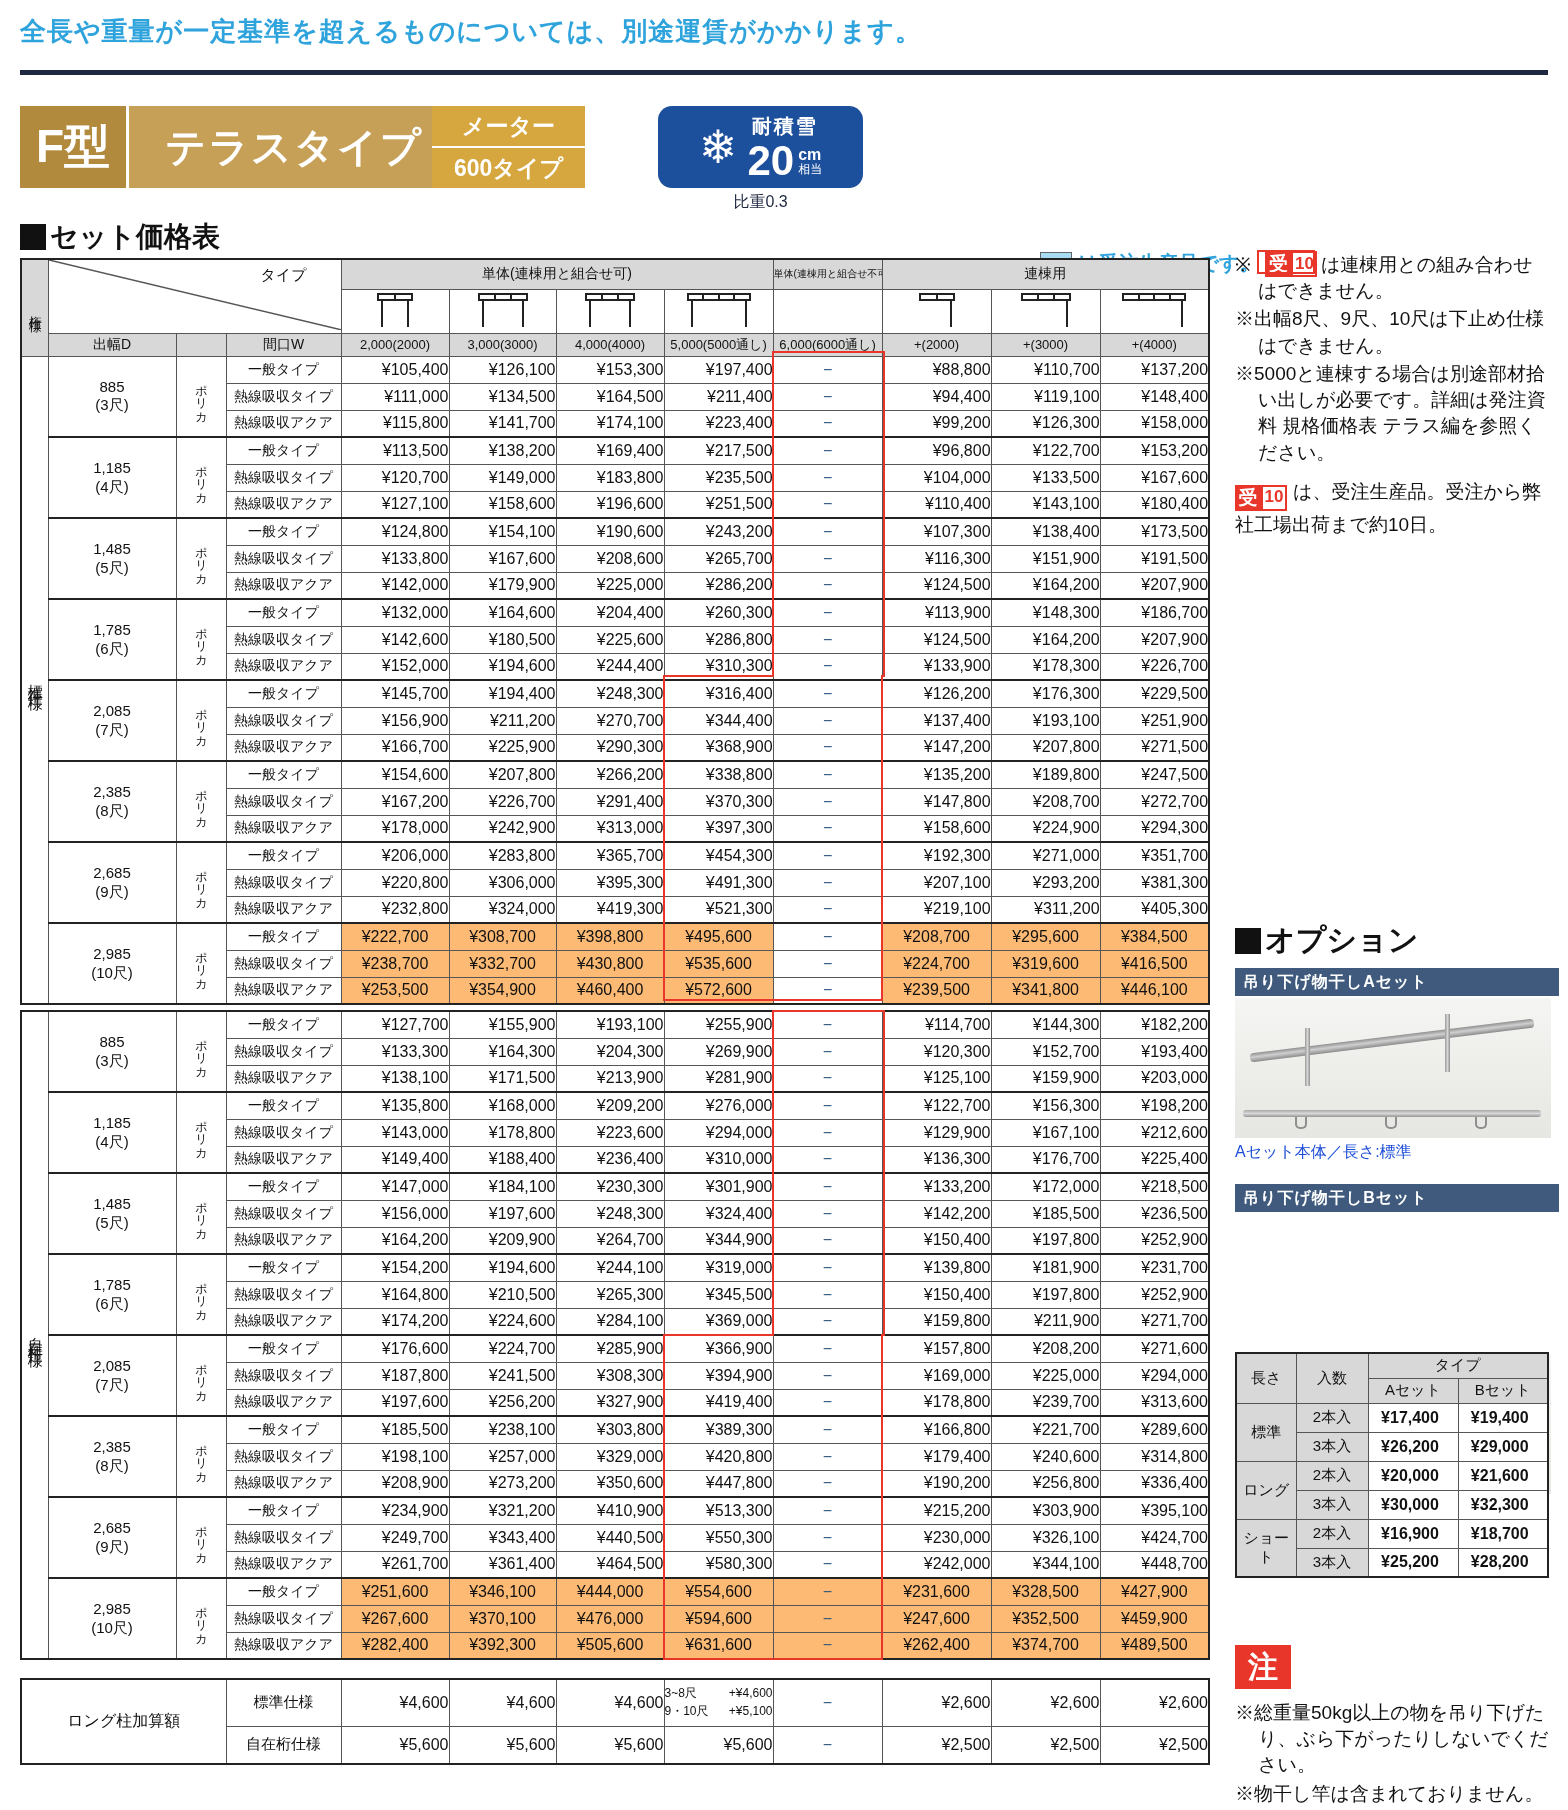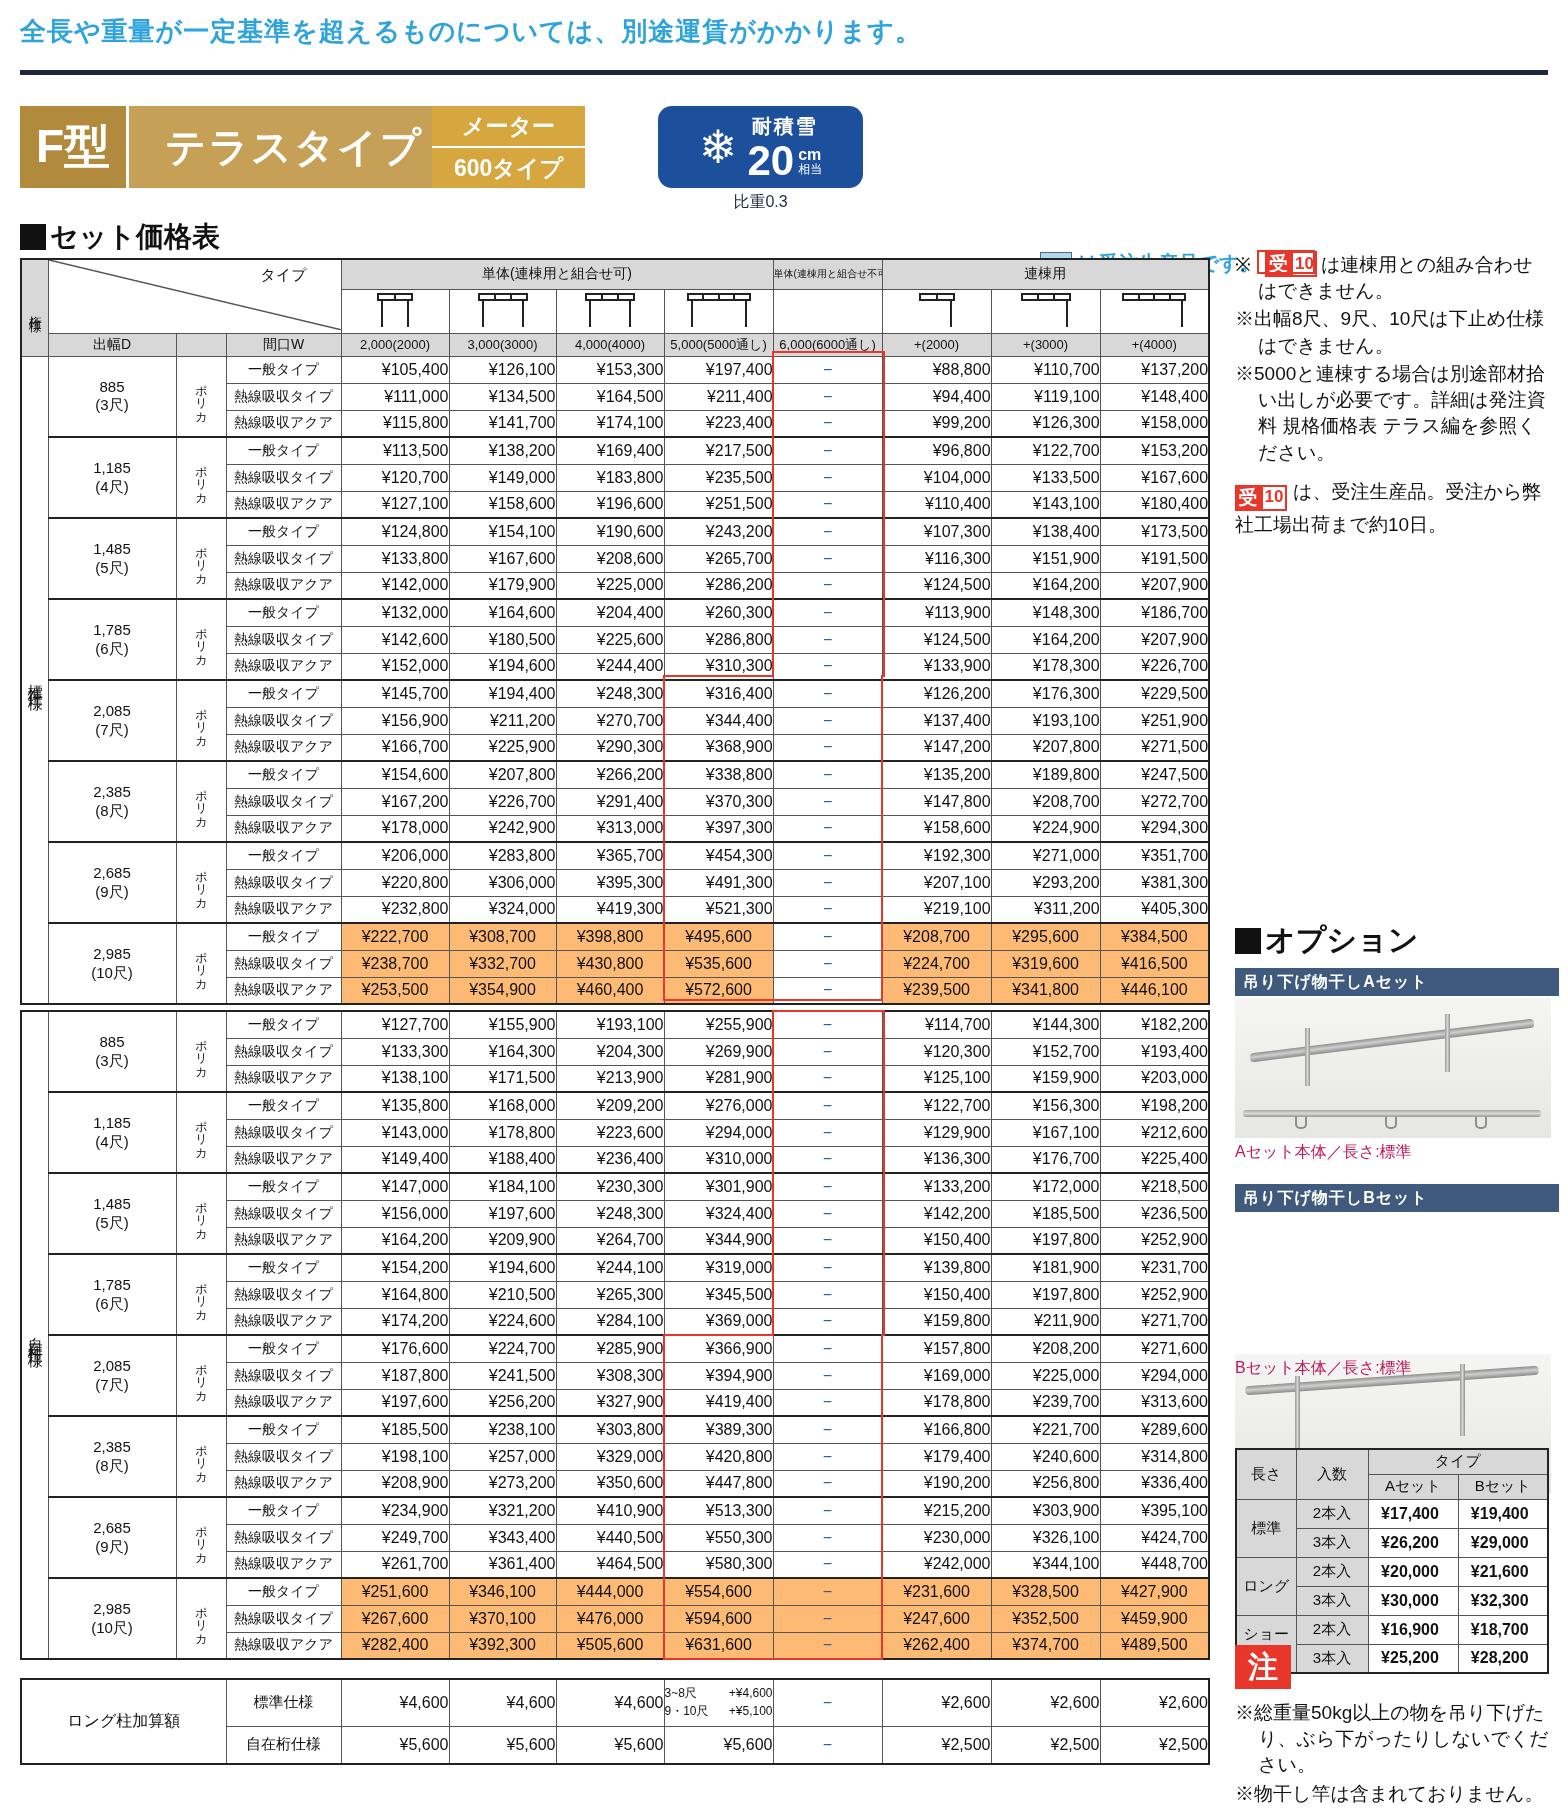--- a/index.html
+++ b/index.html
@@ -90,21 +90,21 @@
   .ordernote{font-size:19px;line-height:1.45;}
   .ordernote .ubadge{vertical-align:-6px;margin-right:6px;}
   .optheading{font-size:30px;font-weight:bold;display:flex;align-items:center;gap:4px;}
   .optbar{height:28px;background:#3f5a7d;color:#fff;font-size:16px;display:flex;align-items:center;
           padding-left:8px;font-weight:bold;letter-spacing:1px;}
   .photo{height:140px;background:linear-gradient(#f5f5f3,#e6e6e2);position:relative;overflow:hidden;}
   .pole{position:absolute;height:9px;background:linear-gradient(#8f8f8f,#cfcfcf 45%,#8a8a8a);border-radius:4px;}
   .drop{position:absolute;width:5px;background:linear-gradient(90deg,#9a9a9a,#d5d5d5,#8f8f8f);}
   .rail{position:absolute;height:7px;background:linear-gradient(#a8a8a8,#d8d8d8,#969696);border-radius:3px;}
   .hook{position:absolute;width:8px;height:10px;border:2px solid #8f8f8f;border-top:none;border-radius:0 0 5px 5px;}
-  .caption{font-size:16px;color:#be185d;}
+  .caption{font-size:16px;color:#1d4ed8;}
 
   .opt-table{border-collapse:collapse;table-layout:fixed;width:312px;border:2px solid #222;}
   .opt-table td,.opt-table th{border:1px solid #555;padding:0;font-weight:normal;}
   .opt-table .h{background:#d8d8d8;font-size:15px;text-align:center;}
   .opt-table .lab{background:#d8d8d8;font-size:15px;text-align:center;}
   .opt-table .price{font-size:16px;font-weight:bold;text-align:center;padding-right:6px;background:#fff;}
 
   .cbadge{width:56px;height:44px;background:#e8362a;color:#fff;font-size:30px;font-weight:bold;
           display:flex;align-items:center;justify-content:center;}
 </style>
@@ -1011,21 +1011,21 @@
     <div class="drop" style="left:60px;top:22px;height:72px;"></div>
     <div class="drop" style="left:225px;top:10px;height:72px;"></div>
     <div class="rail" style="left:6px;top:104px;width:300px;"></div>
     <div class="hook" style="left:40px;top:111px;"></div>
     <div class="hook" style="left:110px;top:111px;"></div>
     <div class="hook" style="left:180px;top:111px;"></div>
     <div class="hook" style="left:250px;top:111px;"></div>
   </div>
   <div class="abs side caption" style="top:1358px;">Bセット本体／長さ:標準</div>
 
-  <div class="abs side" id="opt-table-wrap" style="top:1448px;">
+  <div class="abs side" id="opt-table-wrap" style="top:1352px;">
       <table class="opt-table">
         <colgroup>
           <col style="width: 60px;">
           <col style="width: 72px;">
           <col style="width: 90px;">
           <col style="width: 90px;">
         </colgroup>
         <tbody>
           <tr style="height: 25px;">
             <th class="h" rowspan="2">長さ</th>

